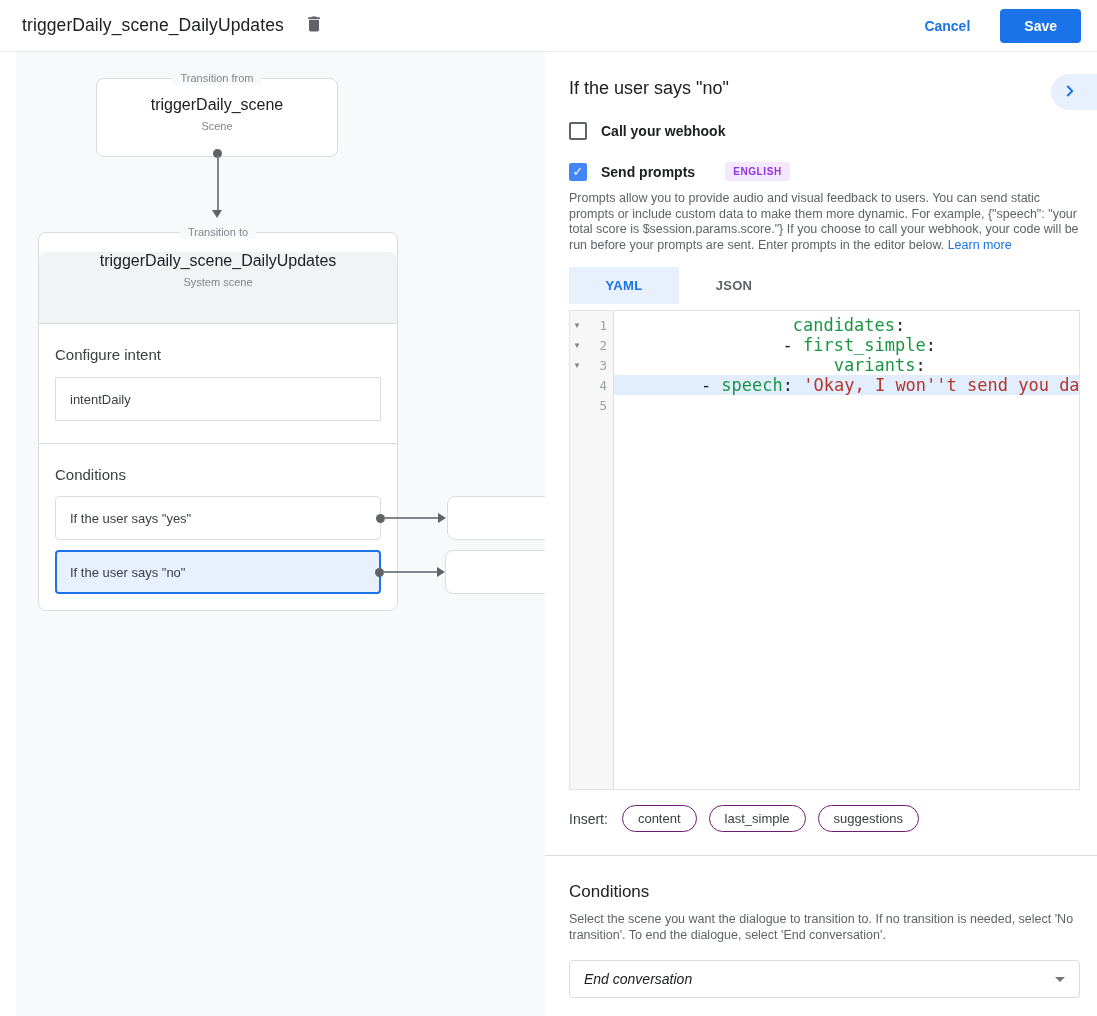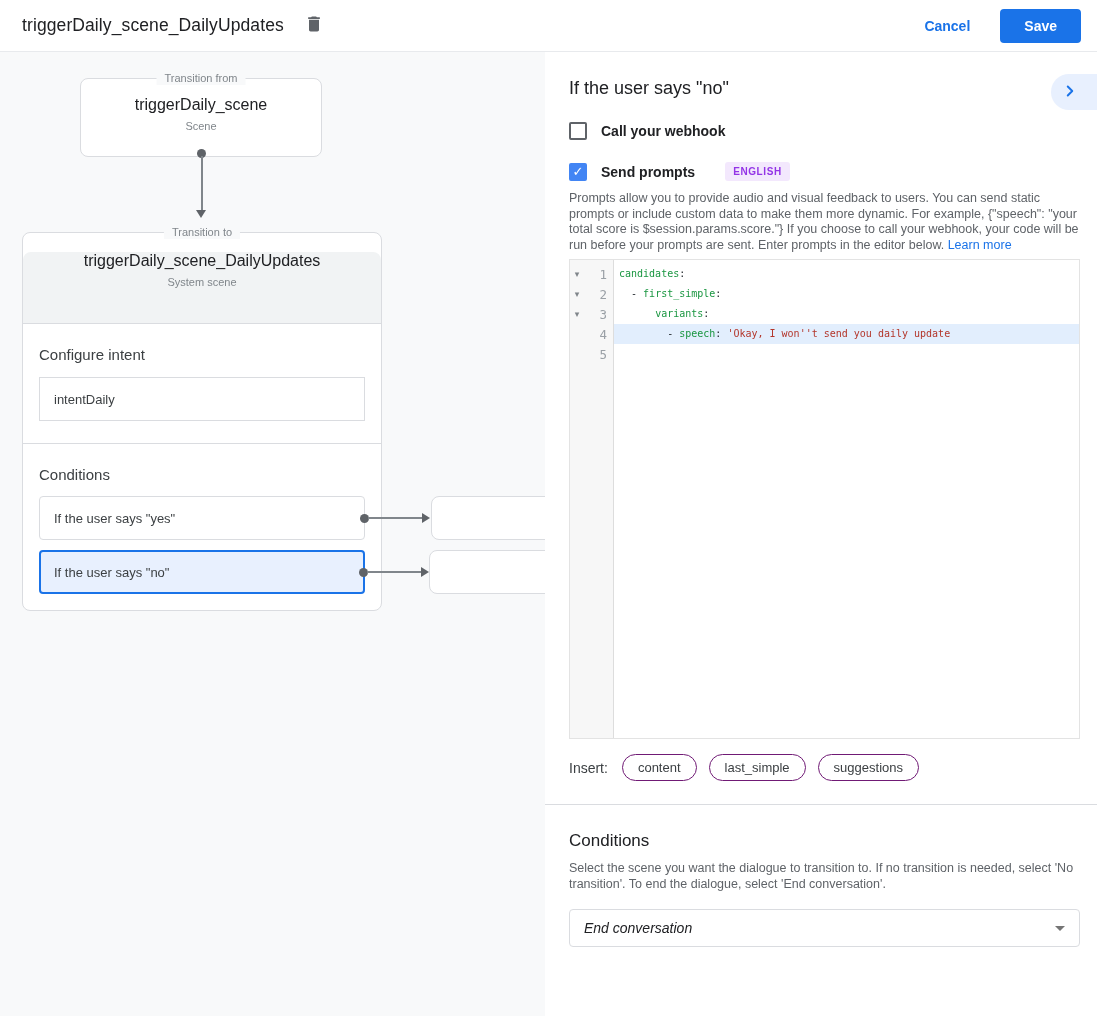--- a/index.html
+++ b/index.html
@@ -10,21 +10,21 @@
   
   .topbar { position:absolute; top:0; left:0; right:0; height:52px; background:#fff;
             border-bottom:1px solid #e8eaed; display:flex; align-items:center; padding:0 16px 0 22px; z-index:30; }
   .topbar-title { font-size:17.5px; color:#202124; letter-spacing:.1px; }
   .trash-btn { margin-left:20px; border:none; background:transparent; cursor:pointer; display:flex; align-items:center; }
   .topbar-spacer { flex:1; }
   .cancel-btn { border:none; background:transparent; color:#1a73e8; font-size:14px; font-weight:700; margin-right:30px; cursor:pointer; font-family:inherit; }
   .save-btn { border:none; background:#1a73e8; color:#fff; font-size:14px; font-weight:700; padding:9px 24px; border-radius:4px; cursor:pointer; font-family:inherit; }
 
   
-  .canvas { position:absolute; top:52px; left:0; width:545px; bottom:0; background:#f8f9fa; overflow:hidden; }
+  .canvas { position:absolute; top:52px; left:16px; width:545px; bottom:0; background:#f8f9fa; overflow:hidden; }
   .node { position:absolute; background:#fff; border:1px solid #dadce0; border-radius:8px; }
   .legend { position:absolute; top:-8px; left:50%; transform:translateX(-50%); font-size:11px; color:#80868b;
             background:#f8f9fa; padding:0 8px; white-space:nowrap; line-height:14px; }
   .from-box { left:80px; top:26px; width:242px; height:79px; text-align:center; }
   .node-title { font-size:16px; color:#202124; margin-top:17px; }
   .node-sub { font-size:11px; color:#80868b; margin-top:6px; }
 
   .vdot { position:absolute; left:197px; top:97px; width:9px; height:9px; border-radius:50%; background:#5f6368; }
   .vline { position:absolute; left:200.5px; top:104px; width:2px; height:56px; background:#80868b; }
   .varrow { position:absolute; left:196px; top:158px; width:0; height:0;
@@ -73,21 +73,21 @@
   .tab { width:110px; height:37px; display:flex; align-items:center; justify-content:center;
          font-size:13px; font-weight:700; letter-spacing:.3px; color:#5f6368; cursor:pointer; }
   .tab.active { background:#e8f0fe; color:#1a73e8; }
 
   .editor { margin-top:6px; height:480px; border:1px solid #e3e3e3; display:flex; background:#fff; overflow:hidden; }
   .gutter { width:44px; background:#f7f7f7; border-right:1px solid #ddd; padding-top:4px; }
   .gutter-row { height:20px; display:flex; align-items:center; }
   .fold { width:14px; font-size:9px; color:#80868b; text-align:center; cursor:pointer; }
   .lnum { flex:1; text-align:right; padding-right:6px; font-family:"DejaVu Sans Mono", monospace; font-size:12.5px; color:#9aa0a6; }
   .code { flex:1; padding-top:4px; overflow:hidden; cursor:text; }
-  .cl { height:20px; line-height:20px; white-space:pre; font-family:"DejaVu Sans Mono", monospace; font-size:10px; color:#24292e; padding-left:5px; }
+  .cl { height:20px; line-height:20px; white-space:pre; font-family:"DejaVu Sans Mono", monospace; font-size:17px; color:#24292e; padding-left:5px;text-align:center; }
   .cl.active { background:#e2eefd; }
   .tok-key { color:#1a9641; }
   .tok-str { color:#b3362b; }
 
   .insert-row { display:flex; align-items:center; margin-top:15px; }
   .insert-label { font-size:14px; color:#3c4043; margin-right:14px; }
   .chip { border:1px solid #701a75; border-radius:15px; background:#fff; color:#3c4043; font-size:13px;
           padding:5px 15px; margin-right:12px; cursor:pointer; font-family:inherit; }
 
   .panel-divider { border-top:1px solid #dadce0; margin:23px -17px 0 -24px; }
@@ -177,20 +177,24 @@
     </div>
 
     <div class="check-row">
       <span class="cbx checked">✓</span>
       <span class="check-label">Send prompts</span>
       <span class="lang-badge">ENGLISH</span>
     </div>
 
     <div class="desc"><span>Prompts allow you to provide audio and visual feedback to users. You can send static prompts or include custom data to make them more dynamic. For example, {"speech": "your total score is $session.params.score."} If you choose to call your webhook, your code will be run before your prompts are sent. Enter prompts in the editor below. </span><a class="link">Learn more</a></div>
 
+    <div class="tabs">
+      <div class="tab active">YAML</div>
+      <div class="tab">JSON</div>
+    </div>
 
     <div class="editor">
       <div class="gutter">
         <div class="gutter-row">
           <span class="fold">▾</span>
           <span class="lnum">1</span>
         </div>
         <div class="gutter-row">
           <span class="fold">▾</span>
           <span class="lnum">2</span>

